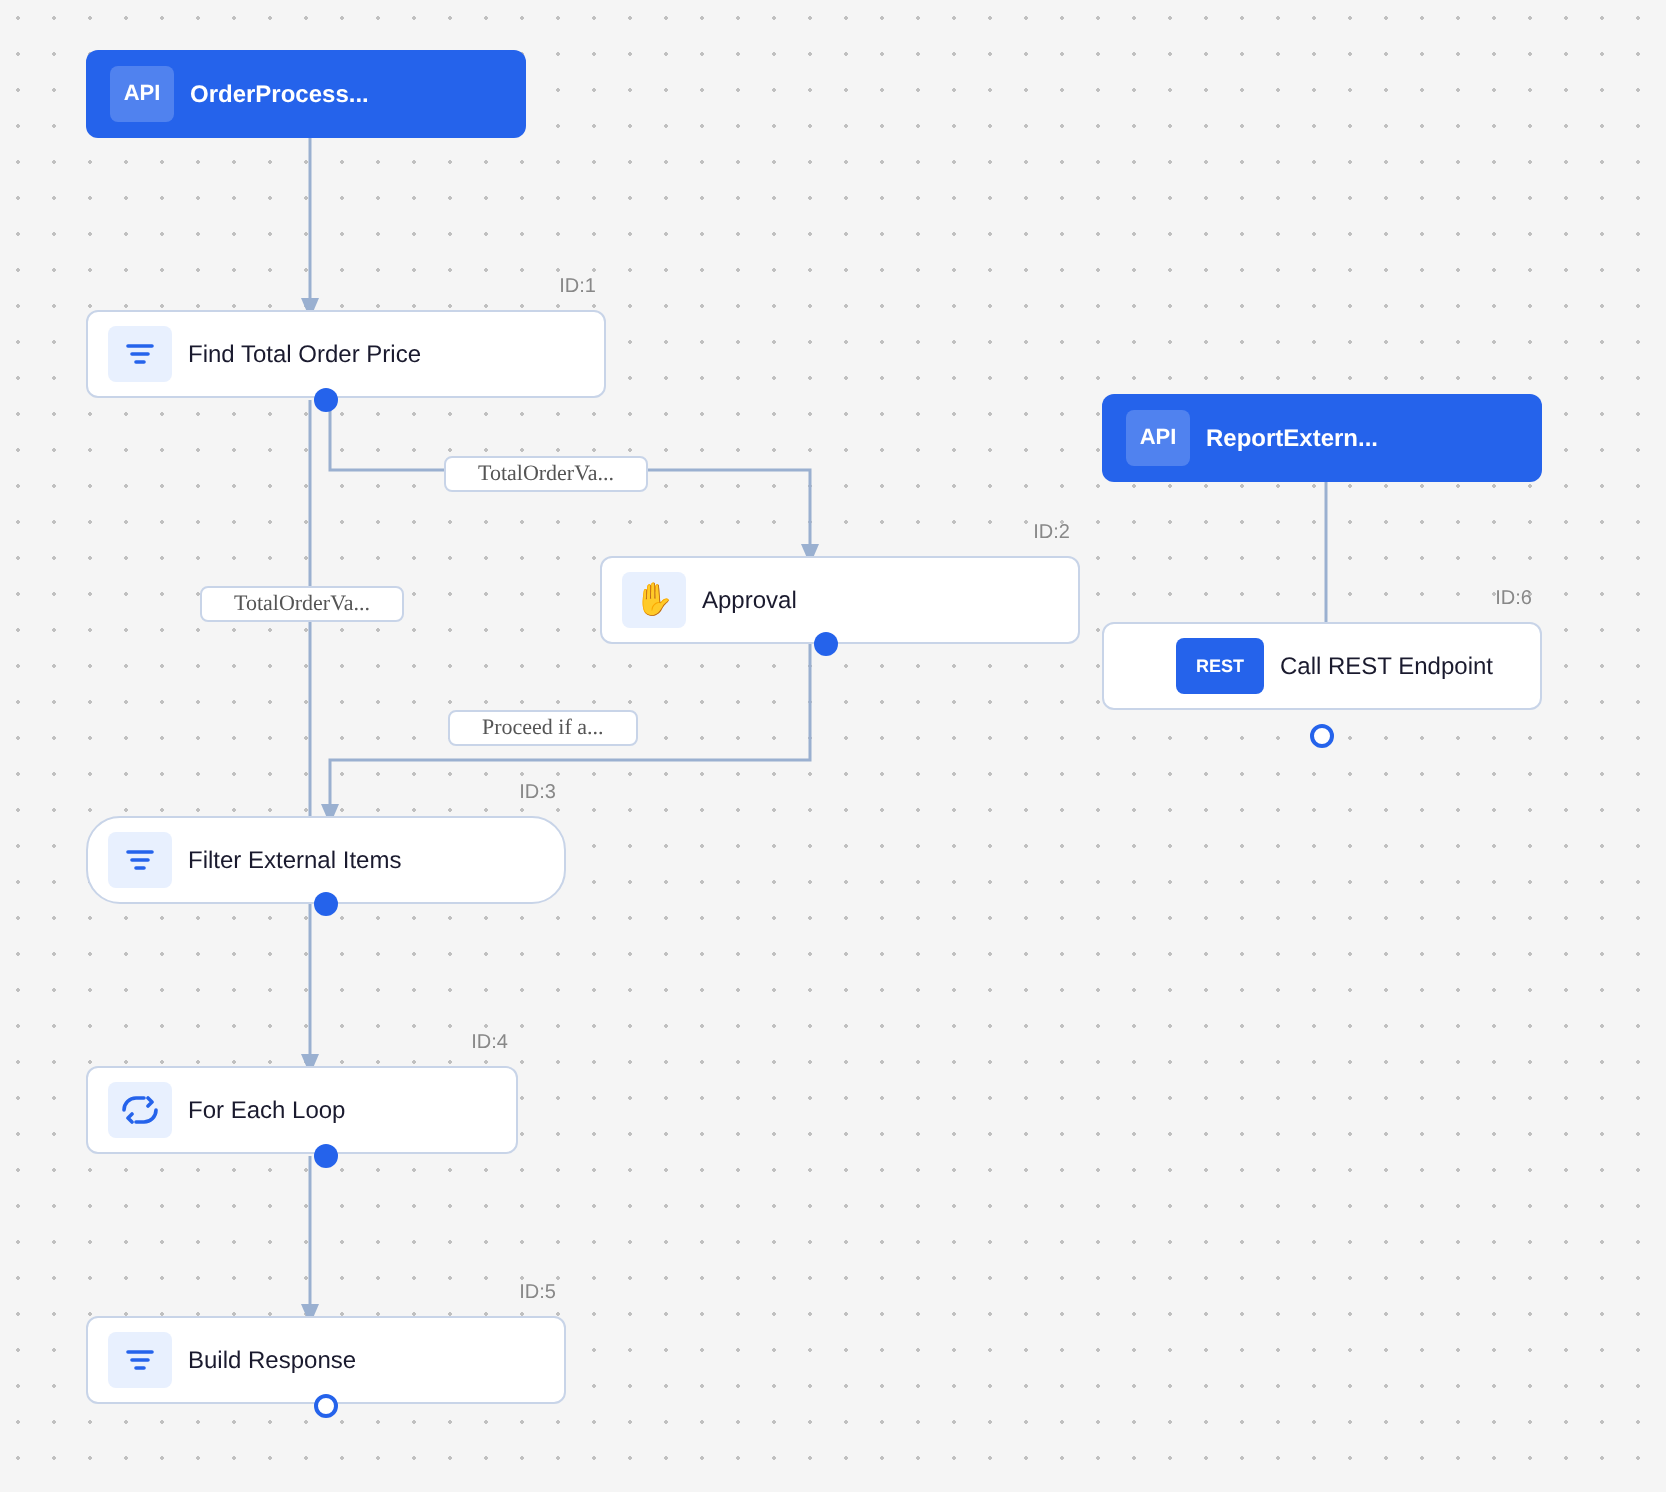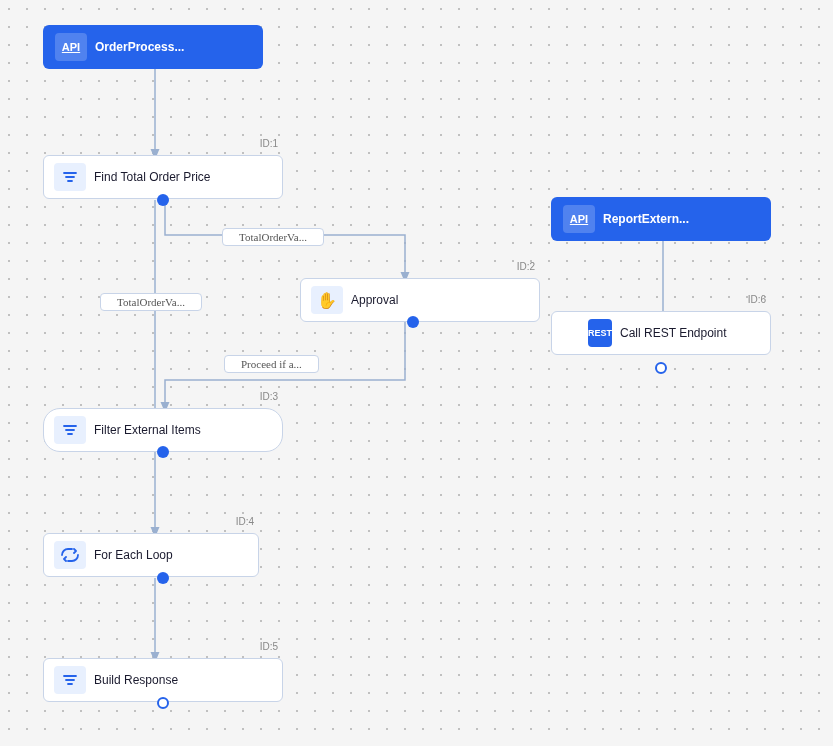--- a/index.html
+++ b/index.html
@@ -69,21 +69,20 @@
       border-radius: 6px;
       display: flex;
       align-items: center;
       padding: 0 12px;
       height: 44px;
       min-width: 180px;
     }
     .start-node .node-icon {
       background: rgba(255,255,255,0.2);
       color: #fff;
-      text-decoration: underline;
     }
     .start-node .node-label {
       color: #fff;
       font-weight: 600;
     }
 
     
     .dot {
       position: absolute;
       width: 12px;
@@ -150,21 +149,21 @@
       <path d="M0,1 L0,7 L7,4 z" fill="#9ab0d0"></path>
     </marker>
   </defs>
 </svg>
 
 <div class="start-node" style="left:43px; top:25px; width:220px;">
   <div class="node-icon api">API</div>
   <span class="node-label">OrderProcess...</span>
 </div>
 
-<div class="node" style="left:43px; top:155px; width:240px;">
+<div class="node" style="left:43px; top:155px; width:260px;">
   <span class="node-id">ID:1</span>
   <div class="node-icon filter">
     <svg width="16" height="16" viewBox="0 0 16 16" fill="none">
         <path d="M2 4h12M4 8h8M6 12h4" stroke="#2563eb" stroke-width="1.8" stroke-linecap="round"></path>
       </svg>
   </div>
   <span class="node-label">Find Total Order Price</span>
 </div>
 
 <div class="dot" style="left:163px; top:200px;"></div>
@@ -215,21 +214,21 @@
 
 <div class="dot-outline" style="left:163px; top:703px;"></div>
 
 <div class="start-node" style="left:551px; top:197px; width:220px;">
   <div class="node-icon api">API</div>
   <span class="node-label">ReportExtern...</span>
 </div>
 
 <div class="node" style="left:551px; top:311px; width:220px;padding-left:36px;">
   <span class="node-id">ID:6</span>
-  <div class="node-icon rest" style="font-size:9px; width:24px;">REST</div>
+  <div class="node-icon rest" style="font-size:9px; width:44px;">REST</div>
   <span class="node-label">Call REST Endpoint</span>
 </div>
 
 <div class="dot-outline" style="left:661px; top:368px;"></div>
 
 <div class="label-box" style="left:222px; top:228px;">
   <span>TotalOrderVa...</span>
 </div>
 
 <div class="label-box" style="left:100px; top:293px;">

